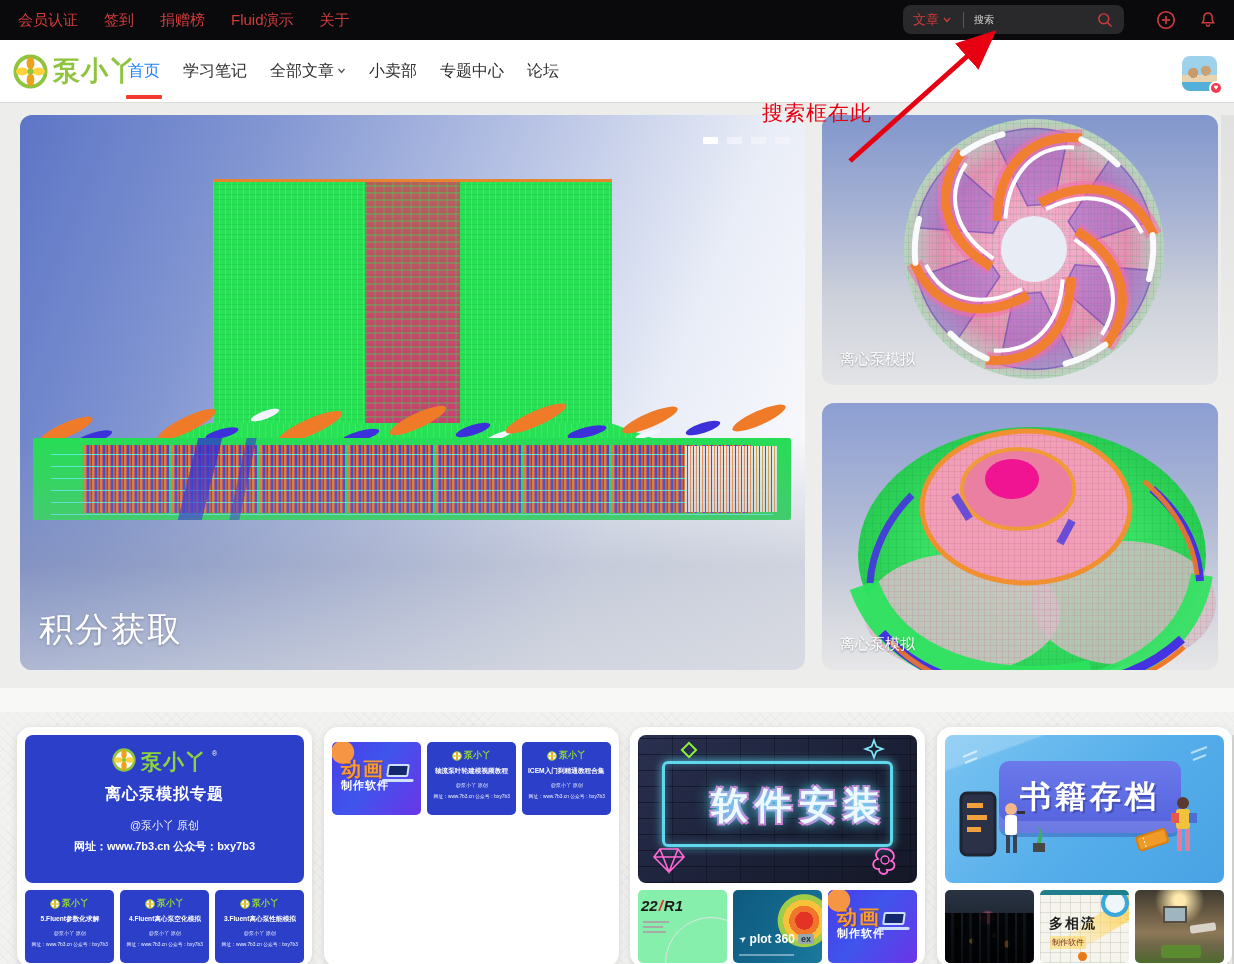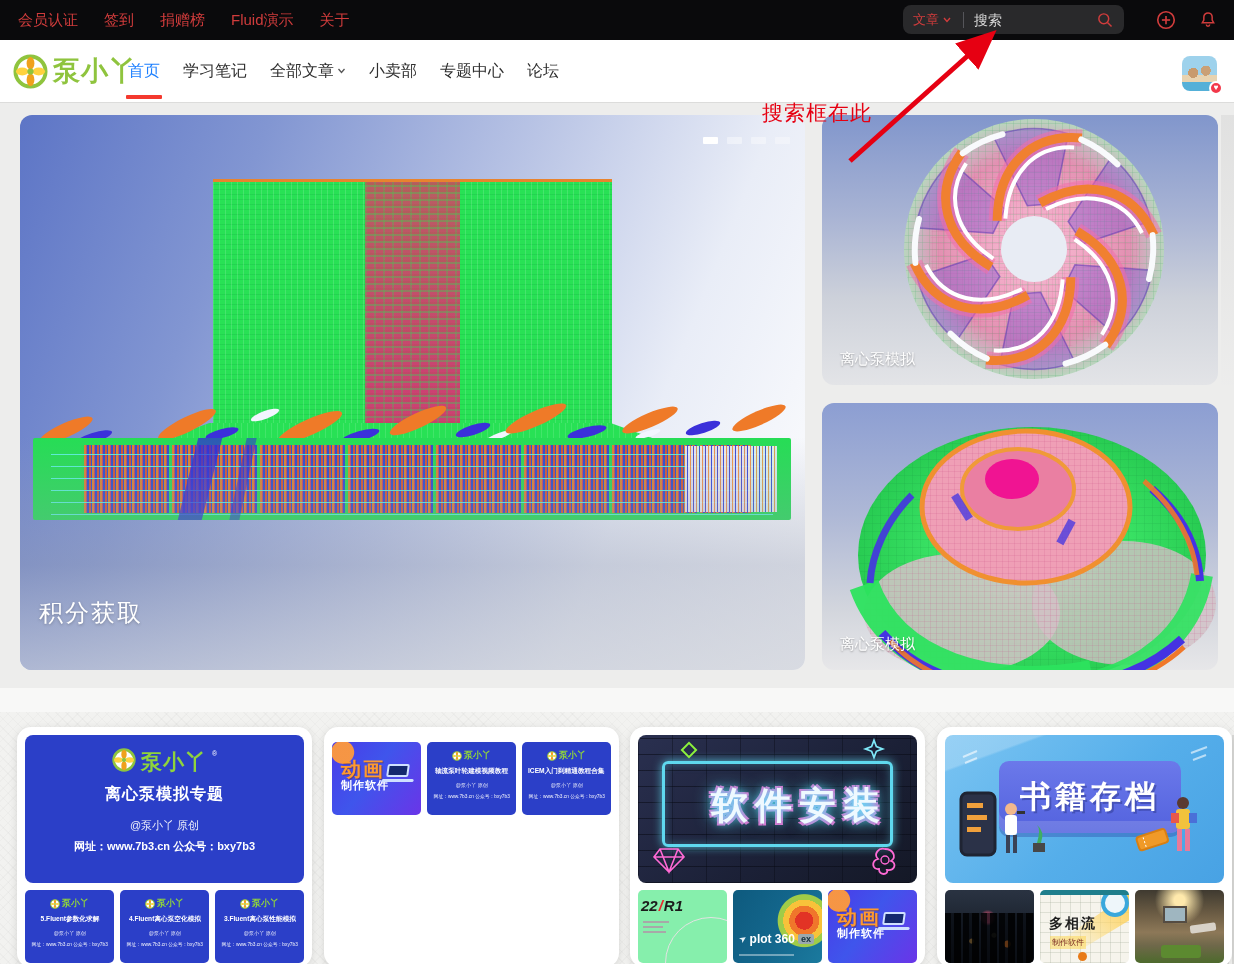--- a/index.html
+++ b/index.html
@@ -8,21 +8,21 @@
          font-family:"Liberation Sans","DejaVu Sans",sans-serif; }
 
   
   .topbar { position:absolute; left:0; top:0; width:1234px; height:40px; background:#0a0a0c; z-index:30; }
   .topbar-menu { position:absolute; left:18px; top:0; height:40px; display:flex; align-items:center; gap:26px; }
   .topbar-menu .titem { color:#d03c3c; font-size:15px; cursor:pointer; white-space:nowrap; }
   .search-pill { position:absolute; left:903px; top:5px; width:221px; height:29px; background:#29292b;
                  border-radius:8px; display:flex; align-items:center; padding:0 10px; }
   .search-cat { color:#d03c3c; font-size:13px; display:flex; align-items:center; gap:4px; cursor:pointer; }
   .pill-divider { width:1px; height:16px; background:#55555a; margin:0 10px 0 12px; }
-  .search-input { flex:1; min-width:0; background:transparent; border:none; outline:none; color:#eee; font-size:14px; }
+  .search-input { flex:1; min-width:0; background:transparent; border:none; outline:none; color:#eee; font-size:10px; }
   .search-input::placeholder { color:#d8d8d8; }
   .pill-mag { flex:0 0 auto; cursor:pointer; display:flex; }
   .topbar-actions { position:absolute; right:16px; top:0; height:40px; display:flex; align-items:center; gap:21px; }
   .tb-icon { cursor:pointer; display:flex; }
 
   
   .navbar { position:absolute; left:0; top:40px; width:1234px; height:62px; background:#fff; z-index:25;
             box-shadow:0 1px 0 rgba(0,0,0,.07); }
   .brand { position:absolute; left:13px; top:13px; display:flex; align-items:center; gap:5px; cursor:pointer; }
   .brand-name { font-size:27px; font-weight:bold; color:#8fc43e; letter-spacing:1px; }
@@ -45,21 +45,21 @@
   .arrow-overlay { position:absolute; left:0; top:0; width:1234px; height:964px; pointer-events:none; z-index:45; }
 
   
   .hero { position:absolute; left:20px; top:115px; width:785px; height:555px; border-radius:12px; overflow:hidden; cursor:pointer;
           background:linear-gradient(112deg,#5d75c6 0%, #8296d2 25%, #b9c4e5 52%, #e9edf7 75%, #ffffff 100%); }
   .hero::after { content:""; position:absolute; left:0; right:0; bottom:0; height:42%; pointer-events:none;
                  background:linear-gradient(to bottom, rgba(145,153,176,0) 0%, rgba(148,156,178,.42) 55%, rgba(198,202,212,.68) 100%); }
   .hero-dots { position:absolute; right:15px; top:22px; display:flex; gap:9px; z-index:6; }
   .hero-dots .dot { width:15px; height:7px; background:#fff; border-radius:1px; cursor:pointer; }
   .hero-dots .dot:nth-child(2){opacity:.42} .hero-dots .dot:nth-child(3){opacity:.38} .hero-dots .dot:nth-child(4){opacity:.33}
-  .hero-caption { position:absolute; left:19px; top:482px; font-size:24px; color:#fff; font-weight:500;
+  .hero-caption { position:absolute; left:19px; top:492px; font-size:34px; color:#fff; font-weight:500;
                   letter-spacing:2px; text-shadow:0 1px 3px rgba(0,0,0,.25); z-index:6; }
 
   
   .mesh-top { position:absolute; left:193px; top:64px; width:399px; height:246px; background-color:#28e155;
     background-image:repeating-linear-gradient(90deg, rgba(255,255,255,.14) 0 1px, rgba(0,0,0,0) 1px 6px),
                      repeating-linear-gradient(0deg, rgba(10,150,60,.18) 0 1px, rgba(0,0,0,0) 1px 5px);
     border-top:3px solid #e8832e; }
   .mesh-vband { position:absolute; left:152px; top:0; width:95px; height:100%; background-color:#c24f72;
     background-image:linear-gradient(to bottom, rgba(170,115,75,.4), rgba(225,35,115,.3) 85%),
                      repeating-linear-gradient(0deg, rgba(40,225,85,.5) 0 2px, rgba(150,90,60,.22) 2px 4px, rgba(0,0,0,0) 4px 7px),

